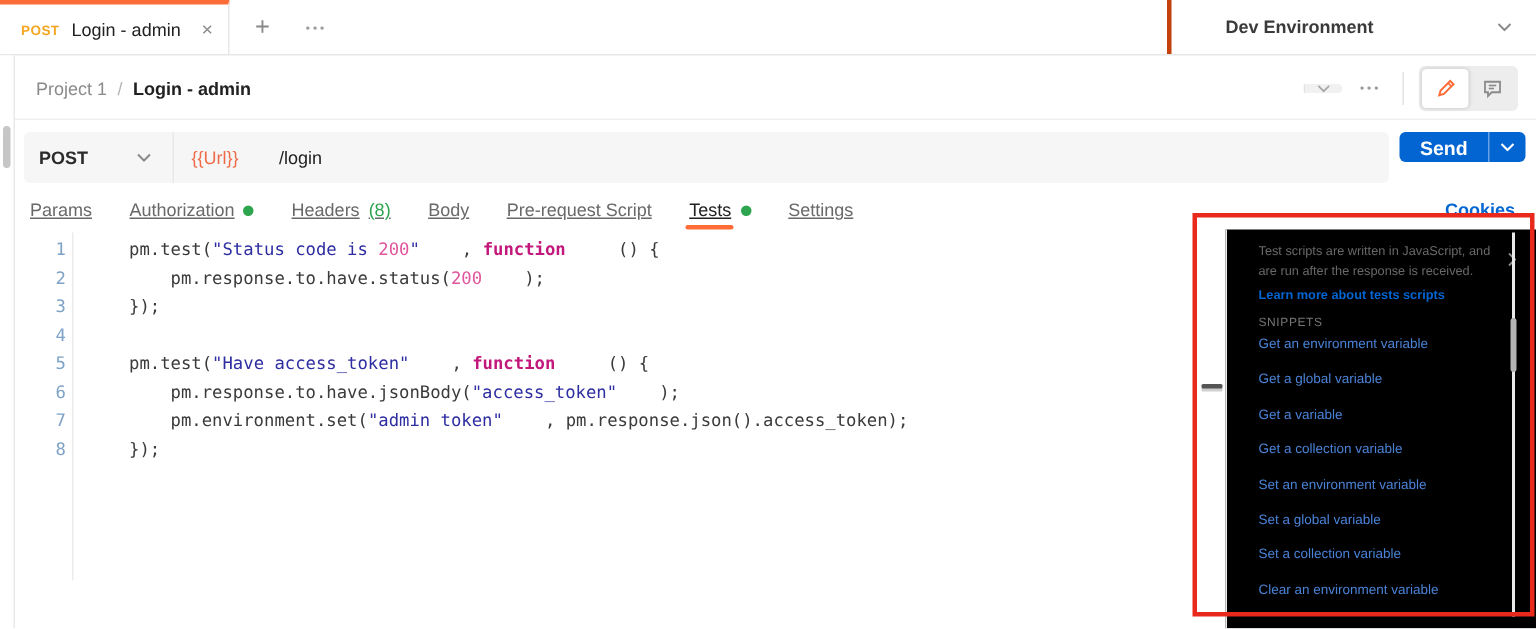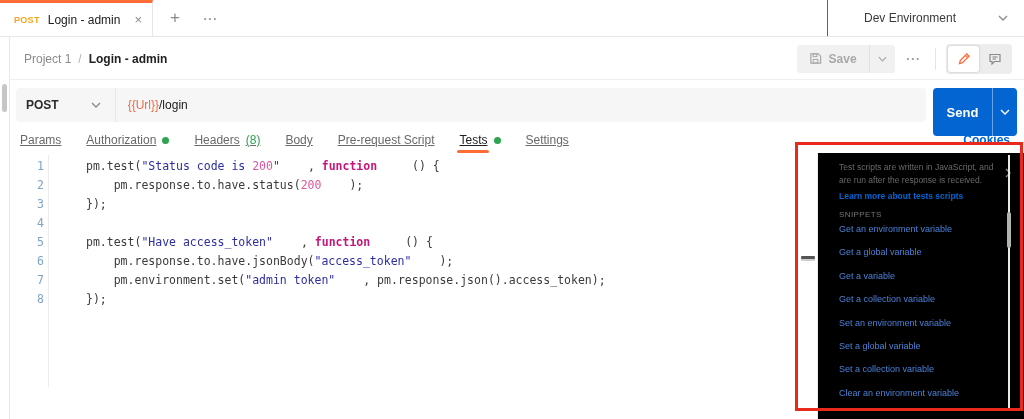--- a/index.html
+++ b/index.html
@@ -12,21 +12,21 @@
   svg { display:block; }
 
   
   .tabbar { position:absolute; top:0; left:0; right:0; height:37px; border-bottom:1px solid #e7e7e7; display:flex; align-items:stretch; background:#fff; }
   .tab { position:relative; display:flex; align-items:center; gap:8px; width:153px; padding:0 10px 0 14px; border-right:1px solid #e7e7e7; border-top:3px solid var(--accent-orange,#ff6c37); cursor:pointer; }
   .tab-method { font-size:9px; font-weight:700; color:var(--method-post,#f5a623); letter-spacing:.3px; }
   .tab-title { font-size:12px; color:#212121; white-space:nowrap; }
   .tab-close { margin-left:auto; color:#8a8a8a; font-size:13px; line-height:1; cursor:pointer; }
   .icon-btn { display:flex; align-items:center; justify-content:center; width:28px; color:#8a8a8a; font-size:17px; margin-left:8px; cursor:pointer; }
   .icon-btn.dots { font-size:8px; letter-spacing:2px; color:#9a9a9a; }
-  .env-select { position:absolute; right:0; top:0; height:100%; width:197px; border-left:1px solid #c2410c; display:flex; align-items:center; padding:0 16px 0 36px; font-size:12px; color:#3a3a3a; cursor:pointer; background:#fff; }
+  .env-select { position:absolute; right:0; top:0; height:100%; width:246px; border-left:3px solid #c2410c; display:flex; align-items:center; padding:0 16px 0 36px; font-size:12px; color:#3a3a3a; cursor:pointer; background:#fff;font-weight:bold; }
   .env-select .chev { margin-left:auto; }
 
   
   .subheader { position:absolute; top:38px; left:10px; right:0; height:42px; border-bottom:1px solid #efefef; display:flex; align-items:center; padding:0 12px 0 14px; }
   .crumb-project { font-size:12px; color:#8a8a8a; cursor:pointer; }
   .crumb-sep { margin:0 7px; color:#b5b5b5; font-size:12px; }
   .crumb-request { font-size:12px; font-weight:700; color:#212121; }
   .toolbar { margin-left:auto; display:flex; align-items:center; }
   .save-group { display:flex; }
   .save-btn { display:flex; align-items:center; gap:7px; background:#f1f1f1; color:#a8a8a8; font-size:12px; font-weight:700; padding:7px 12px; border-radius:3px 0 0 3px; cursor:default; }
@@ -37,22 +37,22 @@
   .seg { width:31px; height:26px; display:flex; align-items:center; justify-content:center; border-radius:3px; cursor:pointer; }
   .seg.selected { background:#fff; box-shadow:0 0 3px rgba(0,0,0,.18); }
 
   
   .url-bar { position:absolute; top:88px; left:16px; width:910px; height:34px; background:#f6f6f6; border-radius:4px; display:flex; align-items:center; }
   .method { display:flex; align-items:center; height:100%; padding:0 14px 0 10px; cursor:pointer; }
   .method-label { font-size:12px; font-weight:700; color:#2b2b2b; margin-right:32px; }
   .url-divider { width:1px; height:100%; background:#e8e8e8; }
   .url-text { padding-left:12px; font-size:12px; white-space:nowrap; cursor:text; }
   .url-var { color:var(--url-variable,#ee6b47); }
-  .url-path { color:#212121; }
-  .send-btn { position:absolute; top:88px; left:933px; width:84px; height:48px; background:var(--send-blue,#0265d2); border-radius:4px; display:flex; color:#fff; cursor:pointer; }
+  .url-path { color:#212121;margin-left:27px; }
+  .send-btn { position:absolute; top:88px; left:933px; width:84px; height:20px; background:var(--send-blue,#0265d2); border-radius:4px; display:flex; color:#fff; cursor:pointer; }
   .send-label { flex:1; display:flex; align-items:center; justify-content:center; font-size:13px; font-weight:700; }
   .send-caret { width:25px; border-left:1px solid rgba(255,255,255,.4); display:flex; align-items:center; justify-content:center; }
 
   
   .tabsrow { position:absolute; top:127px; left:10px; right:0; height:26px; display:flex; align-items:stretch; padding:0 14px 0 10px; }
   .rtabs { display:flex; align-items:stretch; gap:25px; }
   .rtab { position:relative; display:flex; align-items:center; gap:6px; font-size:12px; color:#696969; cursor:pointer; white-space:nowrap;text-decoration:underline; }
   .rtab.active { color:#212121; font-weight:500; }
   .rtab.active::after { content:""; position:absolute; left:-2px; right:12px; bottom:0; height:3px; border-radius:2px; background:var(--accent-orange,#ff6c37); }
   .rtab .count { color:var(--green,#2da44e); }
@@ -112,28 +112,20 @@
         </svg>
     </div>
   </header>
 
   <div class="subheader">
     <span class="crumb-project">Project 1</span>
     <span class="crumb-sep">/</span>
     <span class="crumb-request">Login - admin</span>
     <div class="toolbar">
       <div class="save-group">
-        <div class="save-btn">
-          <svg width="13" height="13" viewBox="0 0 14 14">
-              <path d="M2 2 h8 l2.5 2.5 V12 H2 Z" fill="none" stroke="#a8a8a8" stroke-width="1.3"></path>
-              <rect x="4.5" y="8" width="5" height="4" fill="none" stroke="#a8a8a8" stroke-width="1.1"></rect>
-              <rect x="4.5" y="2" width="4" height="3" fill="none" stroke="#a8a8a8" stroke-width="1.1"></rect>
-            </svg>
-          <span>Save</span>
-        </div>
         <div class="save-caret">
           <svg width="9" height="6" viewBox="0 0 10 6">
               <polyline points="1,1 5,5 9,1" fill="none" stroke="#a8a8a8" stroke-width="1.3"></polyline>
             </svg>
         </div>
       </div>
       <div class="more-btn">
         <span>•••</span>
       </div>
       <div class="vdiv"></div>

